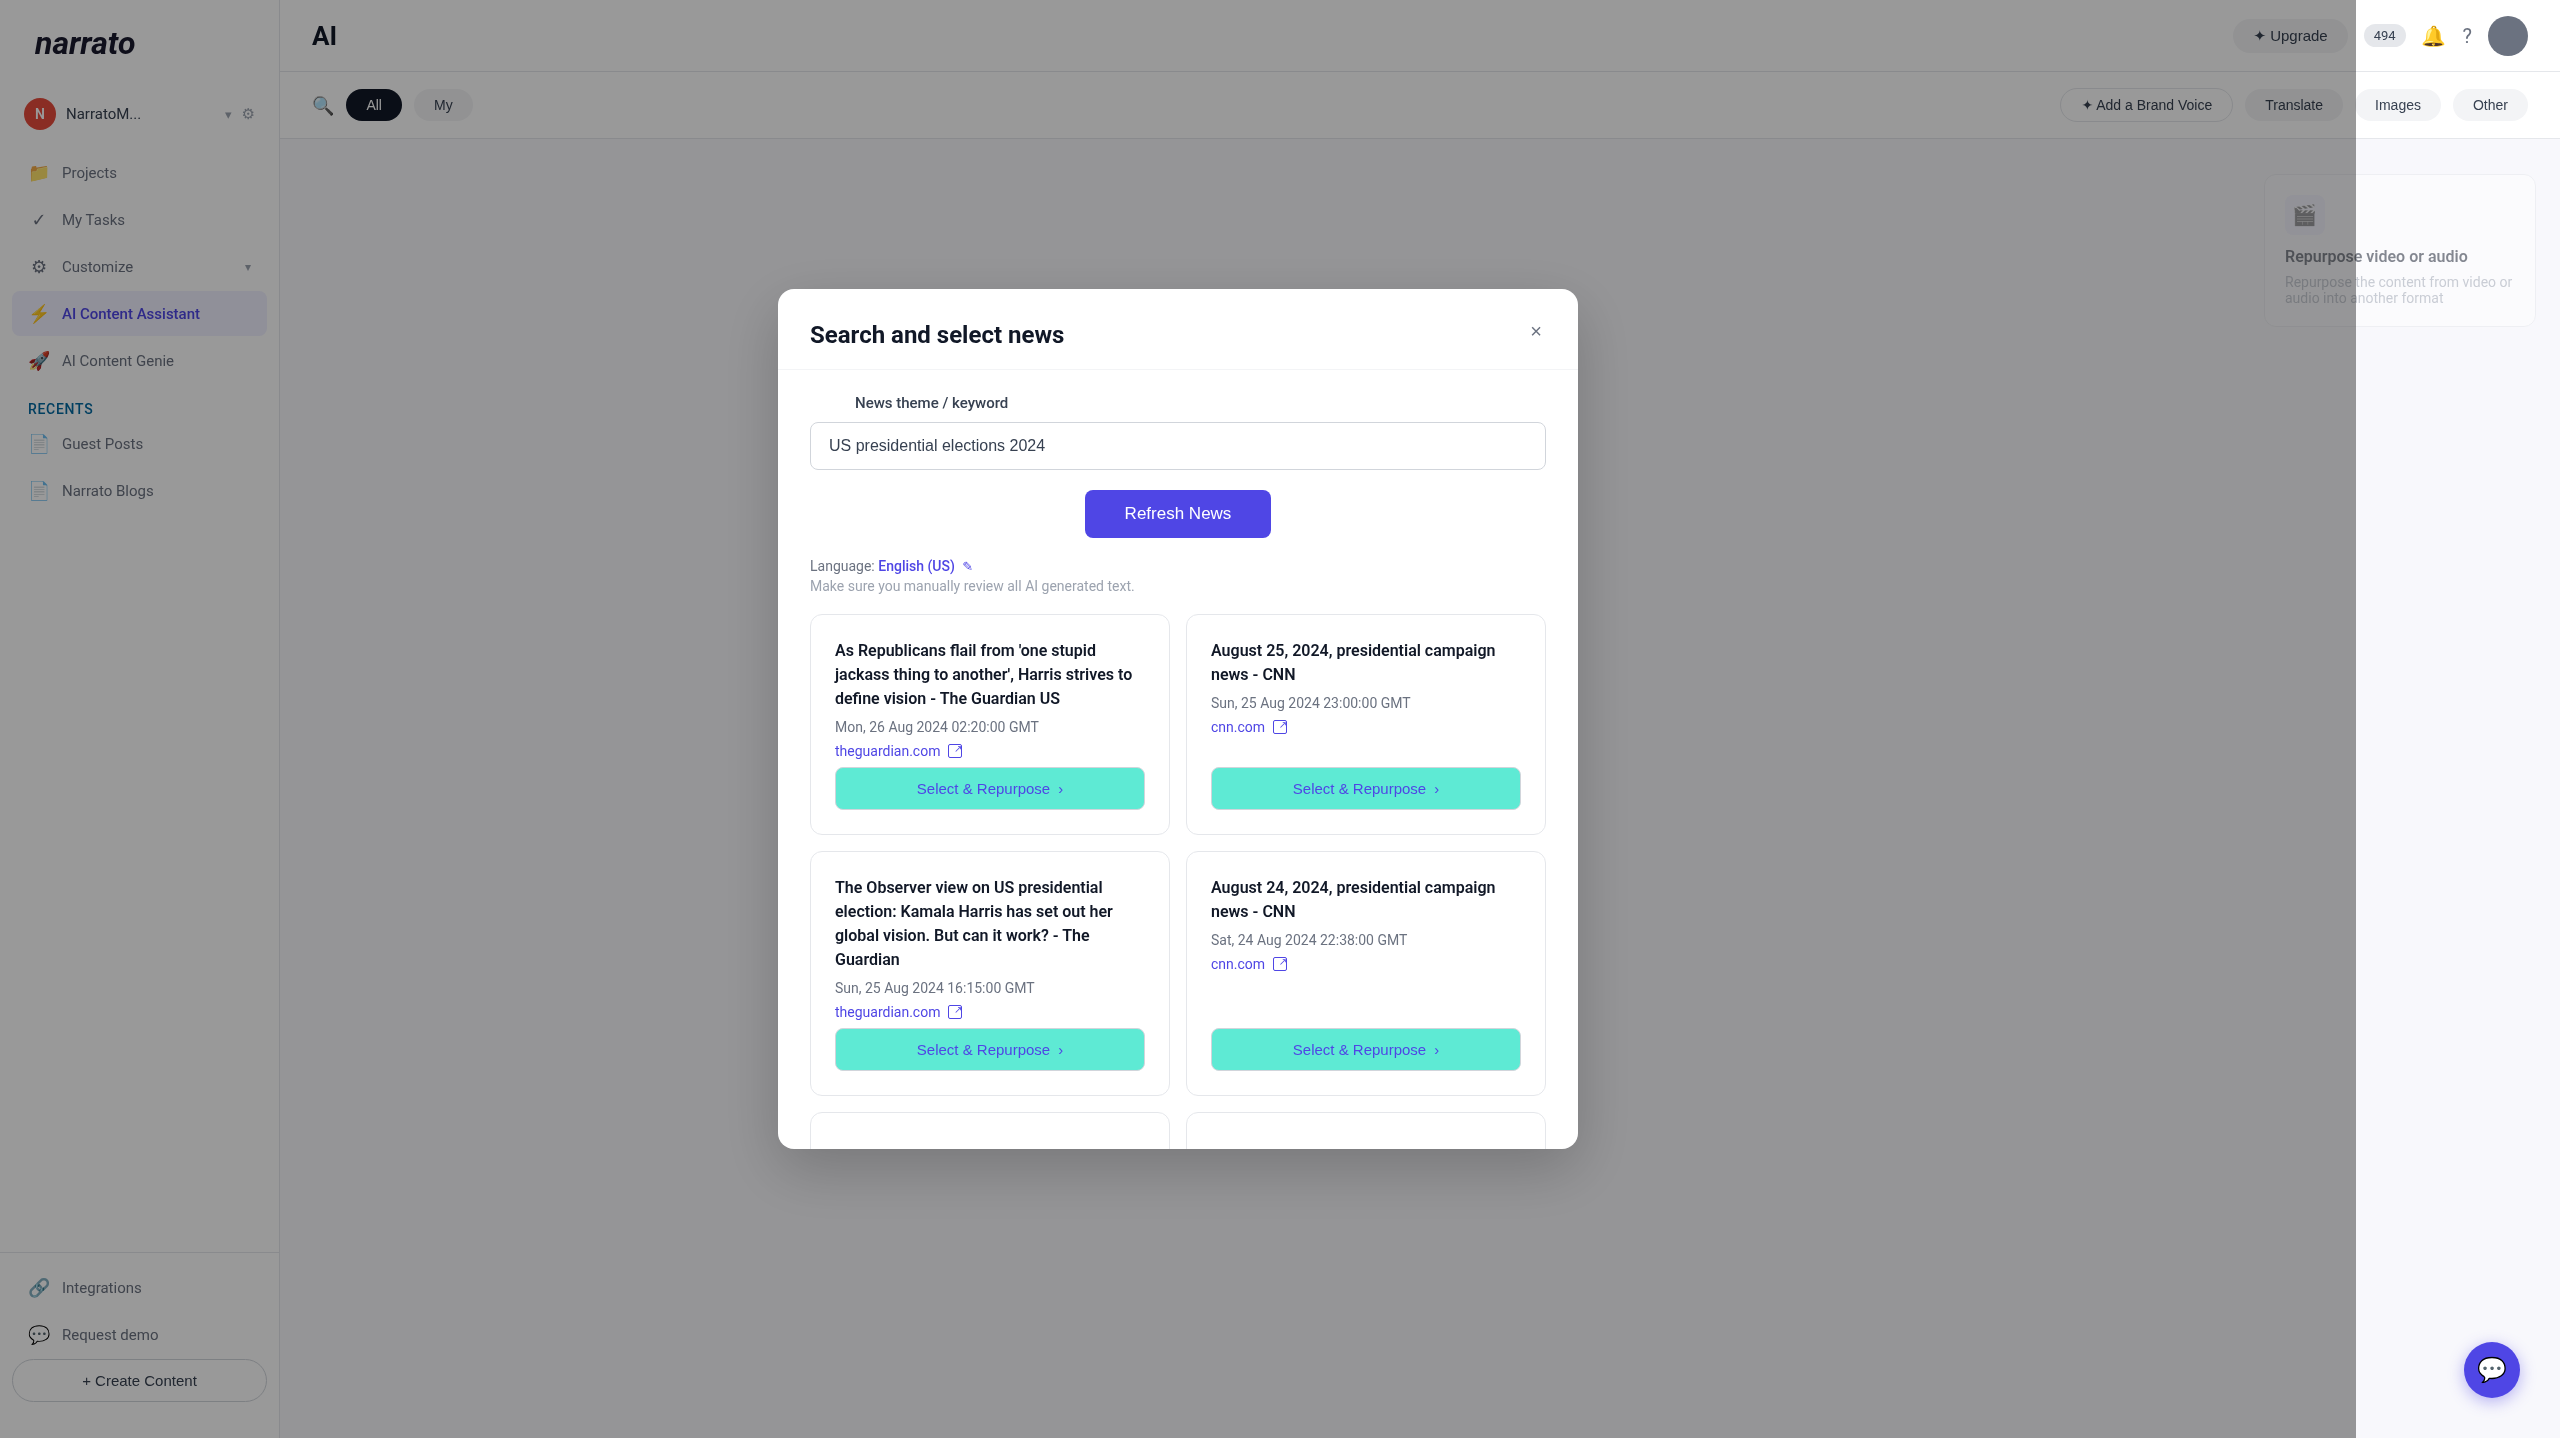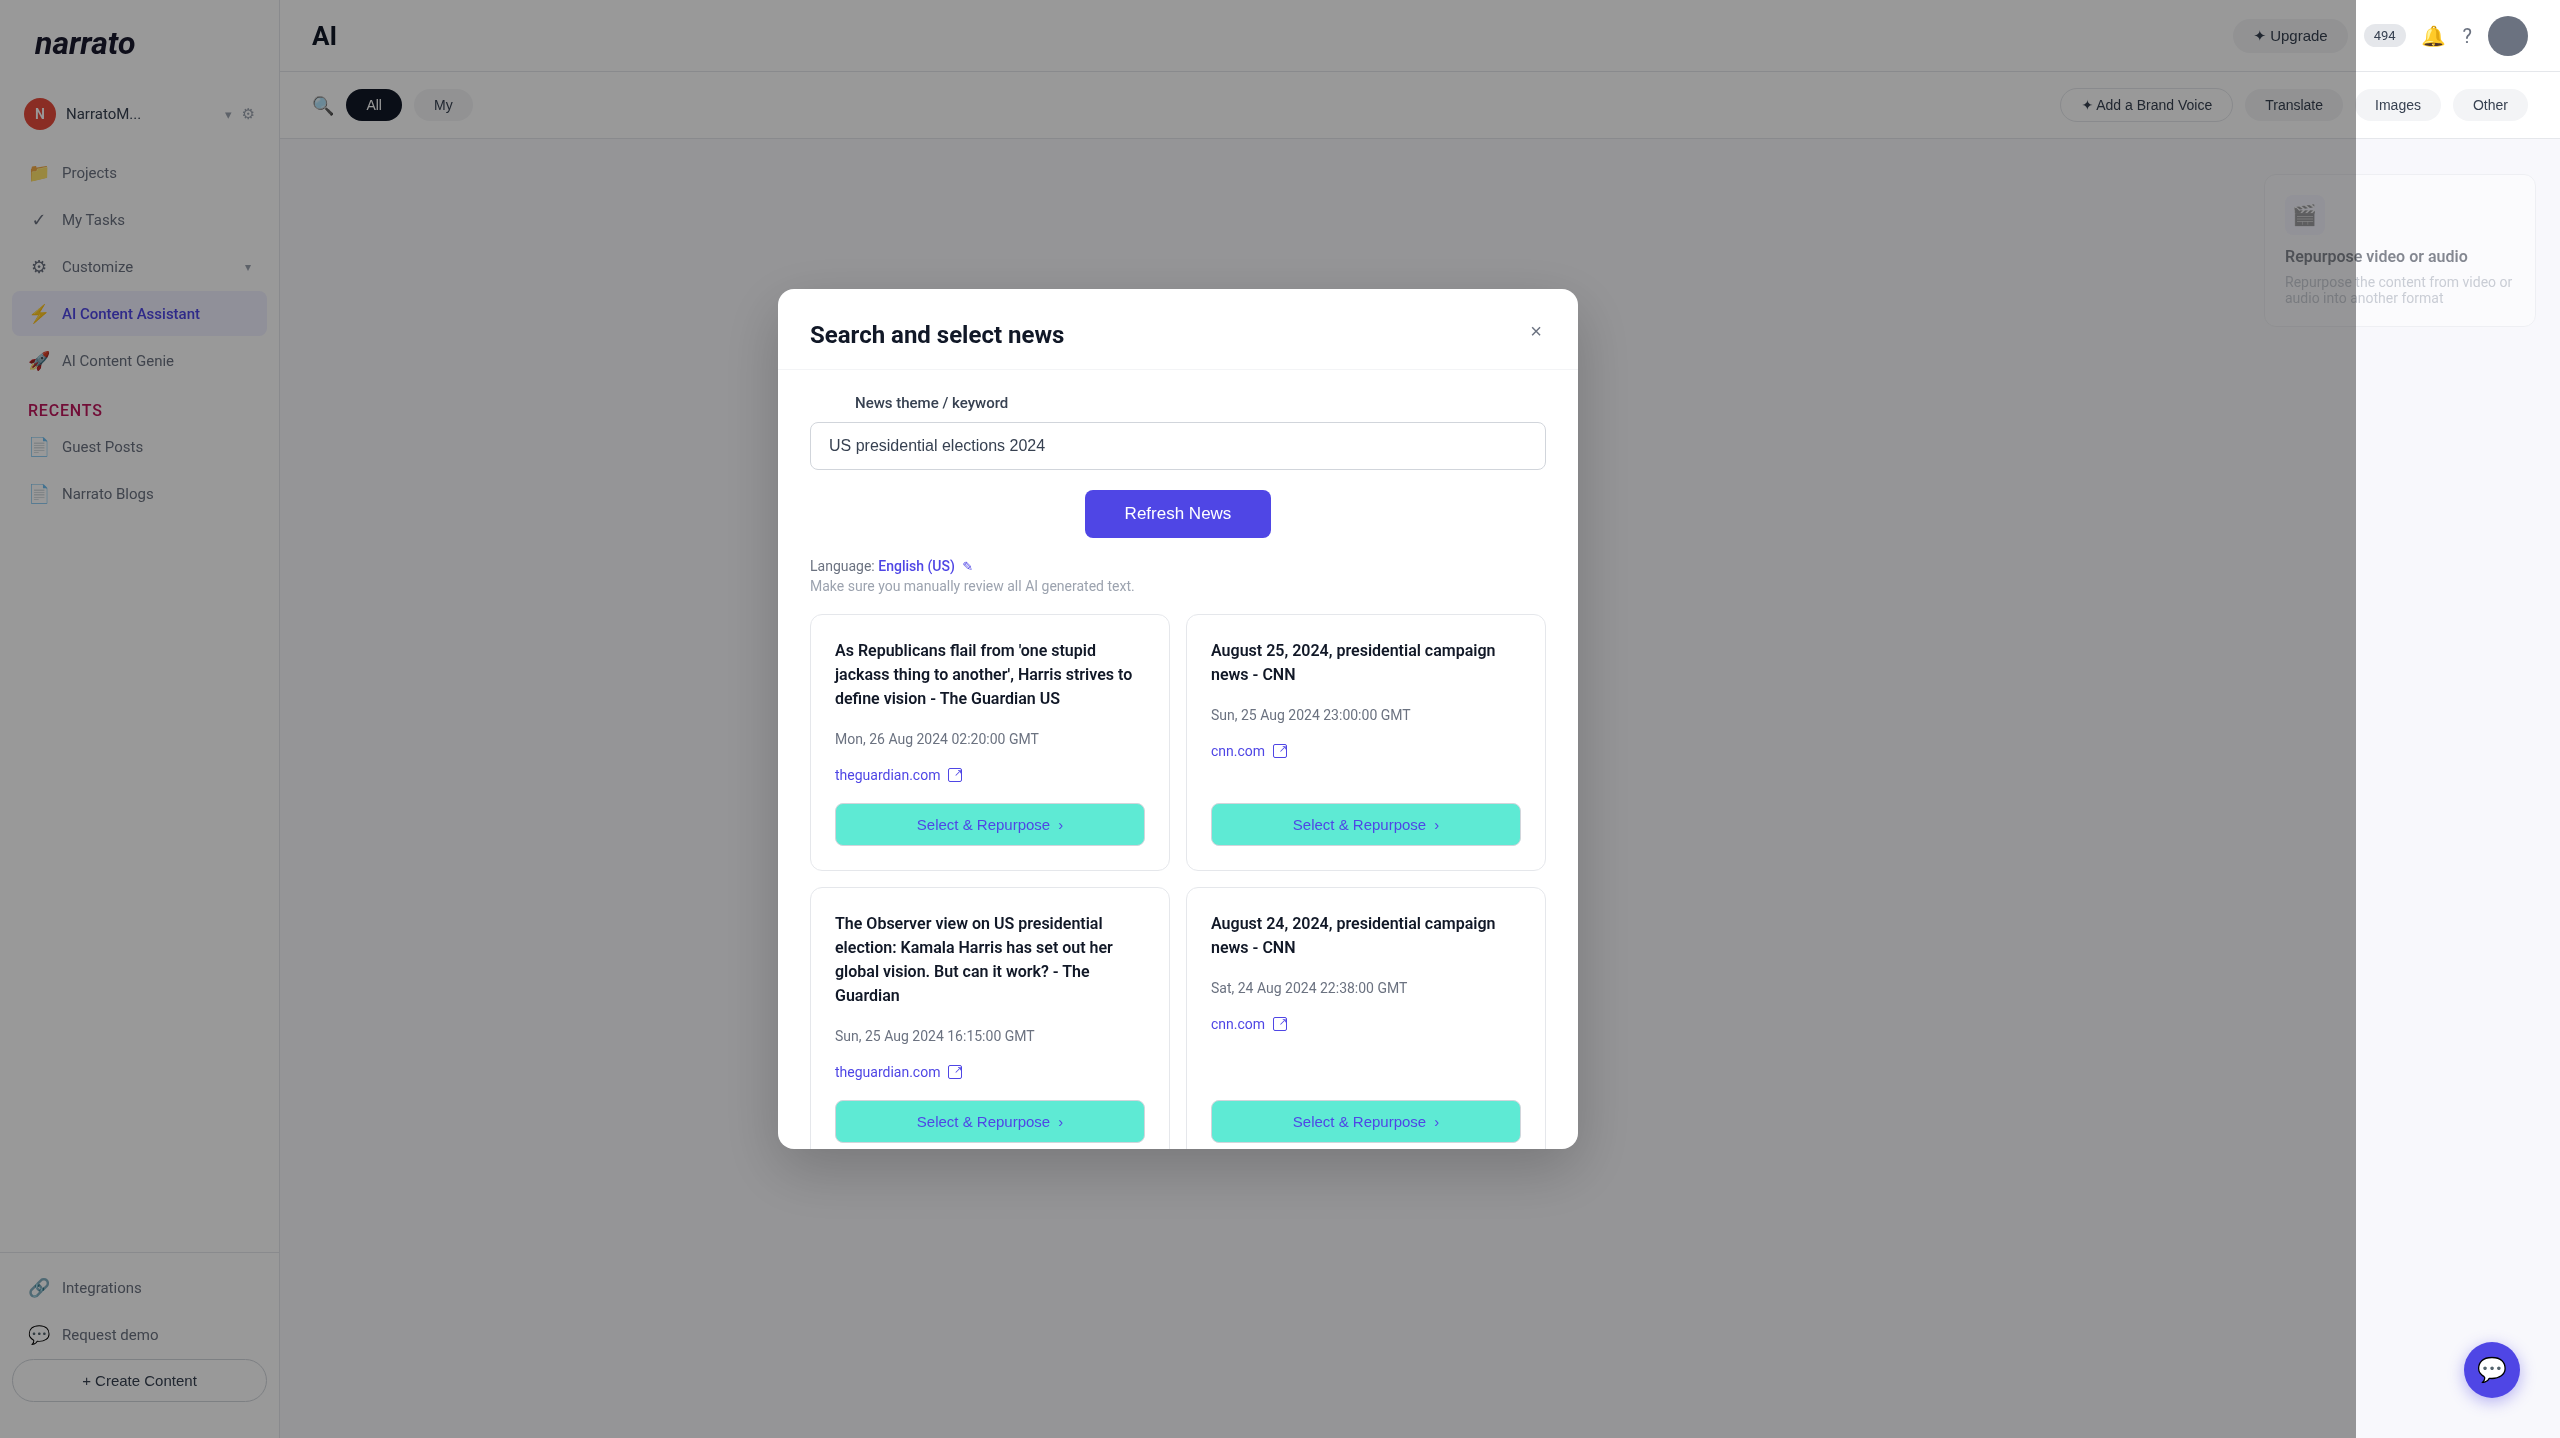--- a/index.html
+++ b/index.html
@@ -63,22 +63,22 @@
       font-size: 15px;
       margin-bottom: 2px;
     }
     .sidebar-item.active {
       background: #f0f0ff;
       color: #4f46e5;
       font-weight: 500;
     }
     .sidebar-item-icon { font-size: 18px; width: 22px; text-align: center; }
     .sidebar-section-label {
-      font-size: 16px;
-      color: #be185d;
+      font-size: 14px;
+      color: #0369a1;
       padding: 16px 16px 4px;
       font-weight: 500;
       text-transform: uppercase;
       letter-spacing: 0.05em;
     }
     .sidebar-bottom {
       padding: 12px;
       border-top: 1px solid #e5e7eb;
       margin-top: 8px;
     }
@@ -265,21 +265,21 @@
       display: grid;
       grid-template-columns: 1fr 1fr;
       gap: 16px;
     }
     .news-card {
       border: 1px solid #e5e7eb;
       border-radius: 12px;
       padding: 24px;
       display: flex;
       flex-direction: column;
-      gap: 20px;
+      gap: 8px;
       background: white;
     }
     .news-title {
       font-size: 16px;
       font-weight: 600;
       color: #111827;
       line-height: 1.5;
     }
     .news-date {
       font-size: 14px;

